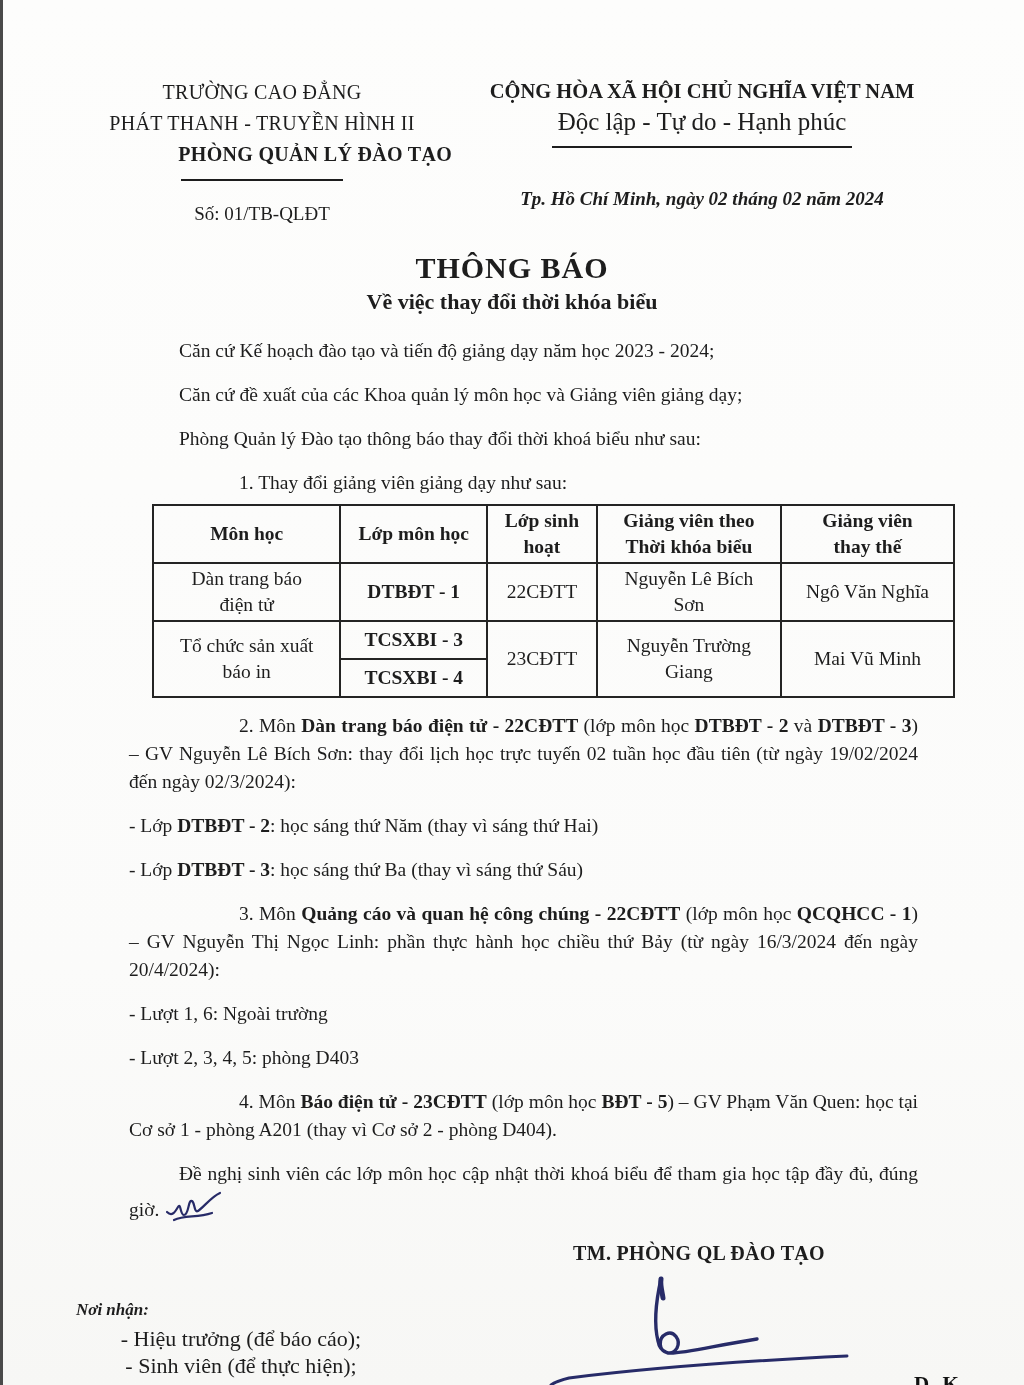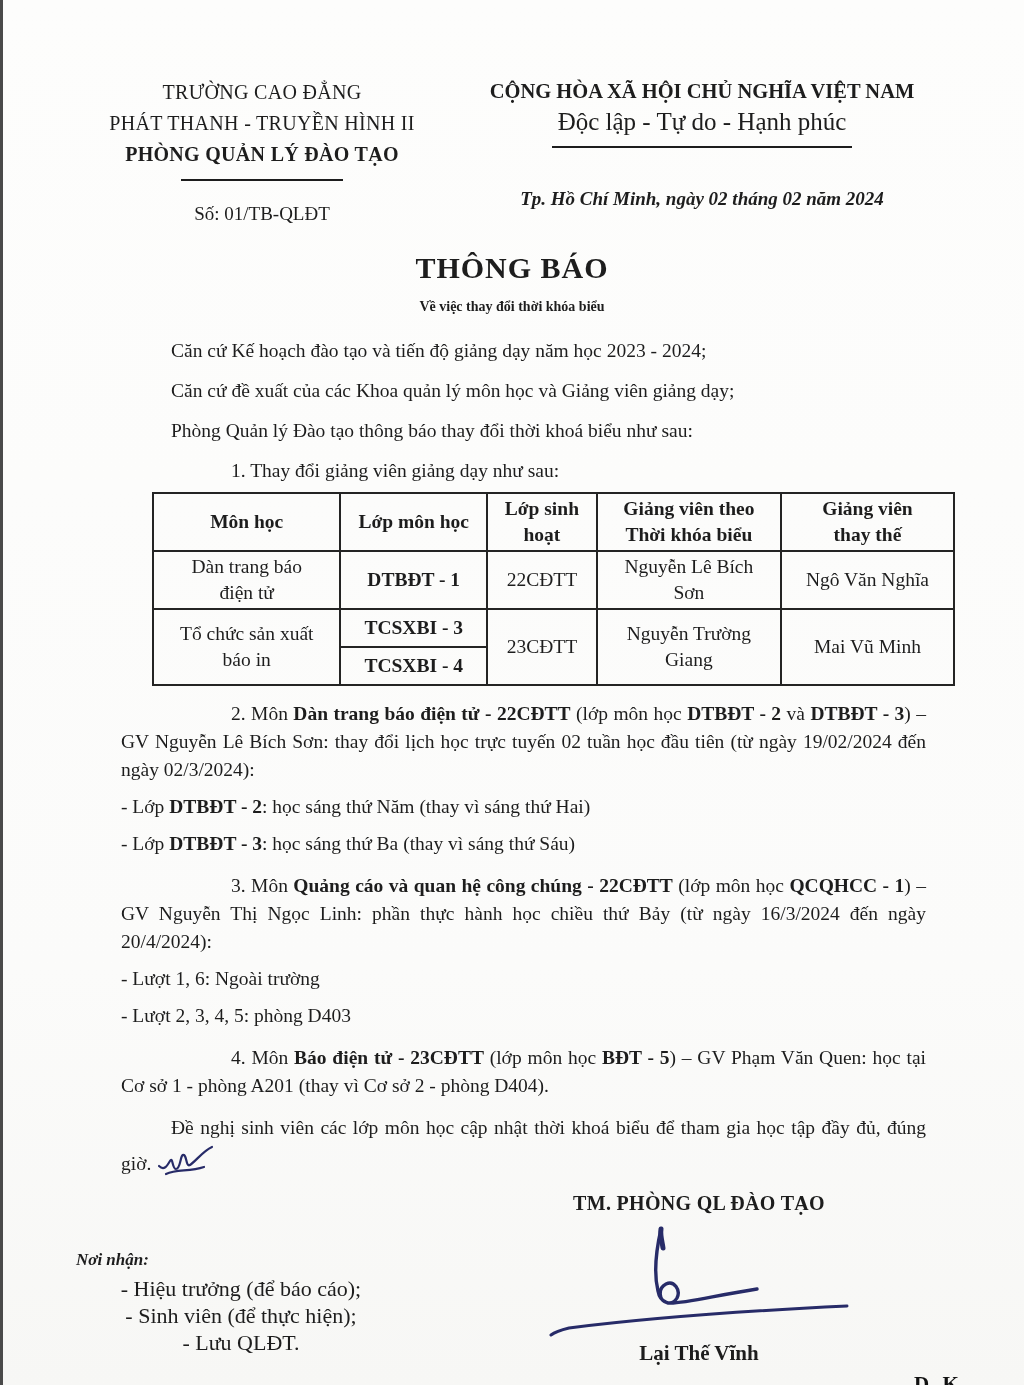--- a/index.html
+++ b/index.html
@@ -33,50 +33,50 @@
     width: 380px;
     margin-left: 72px;
     text-align: center;
   }
   .hdr-right {
     width: 480px;
     margin-left: 10px;
     text-align: center;
   }
   .org-line { font-size: 20px; line-height: 31px; letter-spacing: .3px; }
-  .org-bold { font-size: 20px; line-height: 31px; font-weight: bold; letter-spacing: .3px; }
+  .org-bold { font-size: 20px; line-height: 31px; font-weight: bold; letter-spacing: .3px; text-align: right; }
   .rule {
     height: 0;
     border-bottom: 2px solid #1d1d1d;
     margin: 9px auto 0;
   }
   .rule-left { width: 162px; }
   .rule-right { width: 300px; }
   .doc-num { font-size: 19px; margin-top: 22px; }
   .nat-1 { font-size: 20.5px; font-weight: bold; line-height: 29px; }
   .nat-2 { font-size: 25px; font-weight: normal; line-height: 31px; }
   .dateline {
     font-size: 19px;
     font-weight: bold;
     font-style: italic;
     margin-top: 40px;
   }
 
   
   .title-block { text-align: center; margin-top: 26px; }
   .doc-title { font-size: 30px; font-weight: bold; letter-spacing: 1px; }
-  .doc-subtitle { font-size: 14px; font-weight: bold; margin-top: 14px; }
+  .doc-subtitle { font-size: 22px; font-weight: bold; margin-top: 4px; }
 
   
   .body-block {
     margin: 22px 90px 0 113px;
     font-size: 19.5px;
     line-height: 28px;
   }
-  .body-block p { margin: 8px; }
+  .body-block p { margin: 16px; }
   .pre { text-indent: 50px; margin-bottom: 12px !important; }
   .pre-num { text-indent: 110px; margin-bottom: 7px !important; }
   .para {
     text-indent: 110px;
     text-align: justify;
     margin-top: 14px !important;
   }
   .sub-item {
     margin-left: 112px;
     margin-top: 9px !important;

